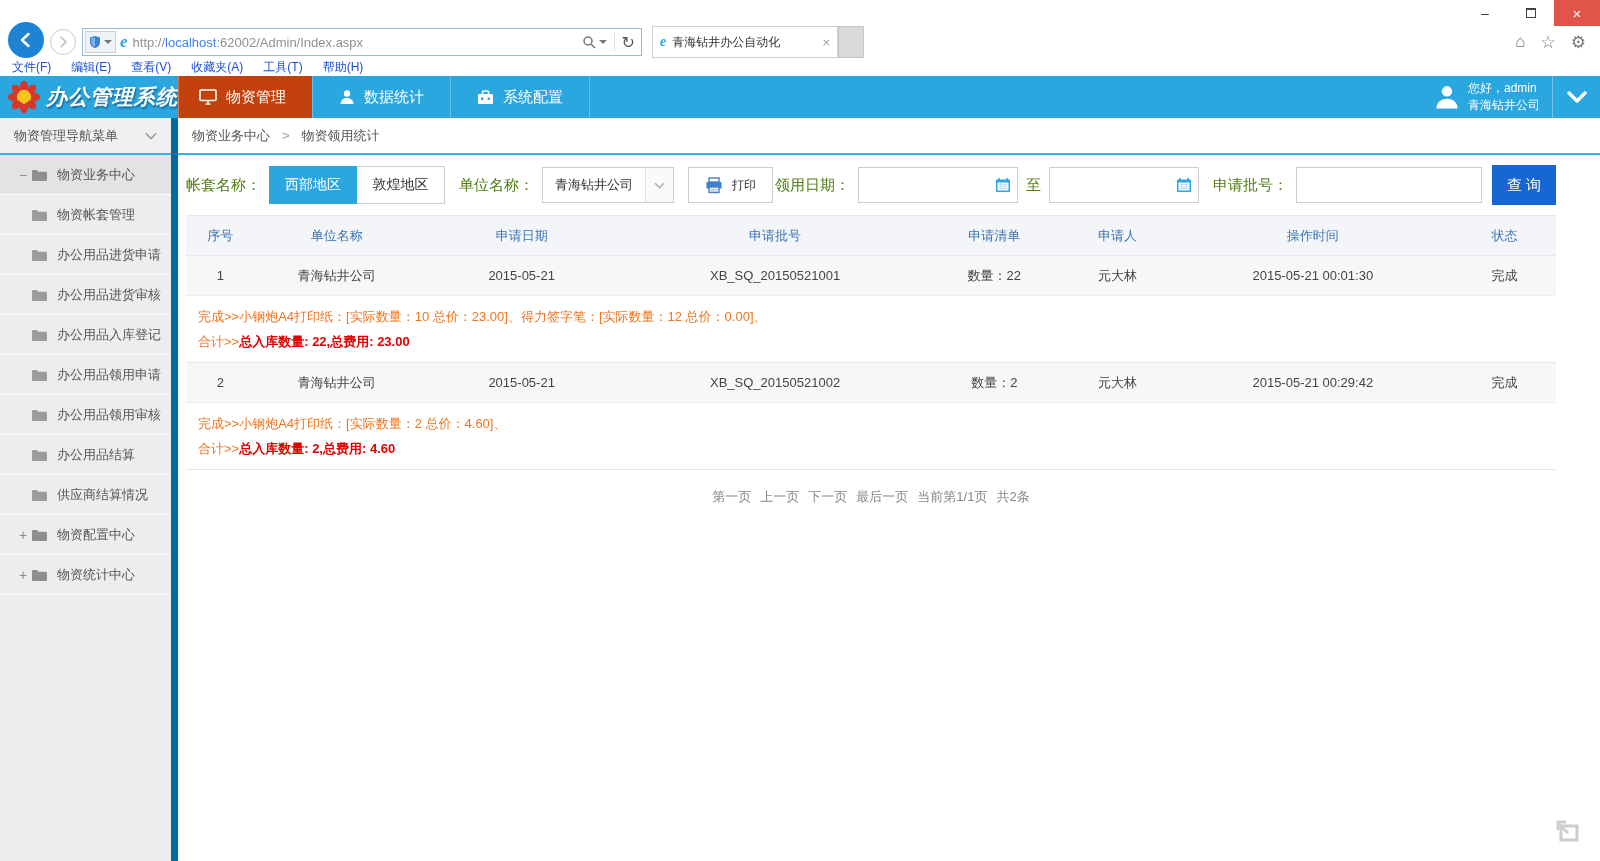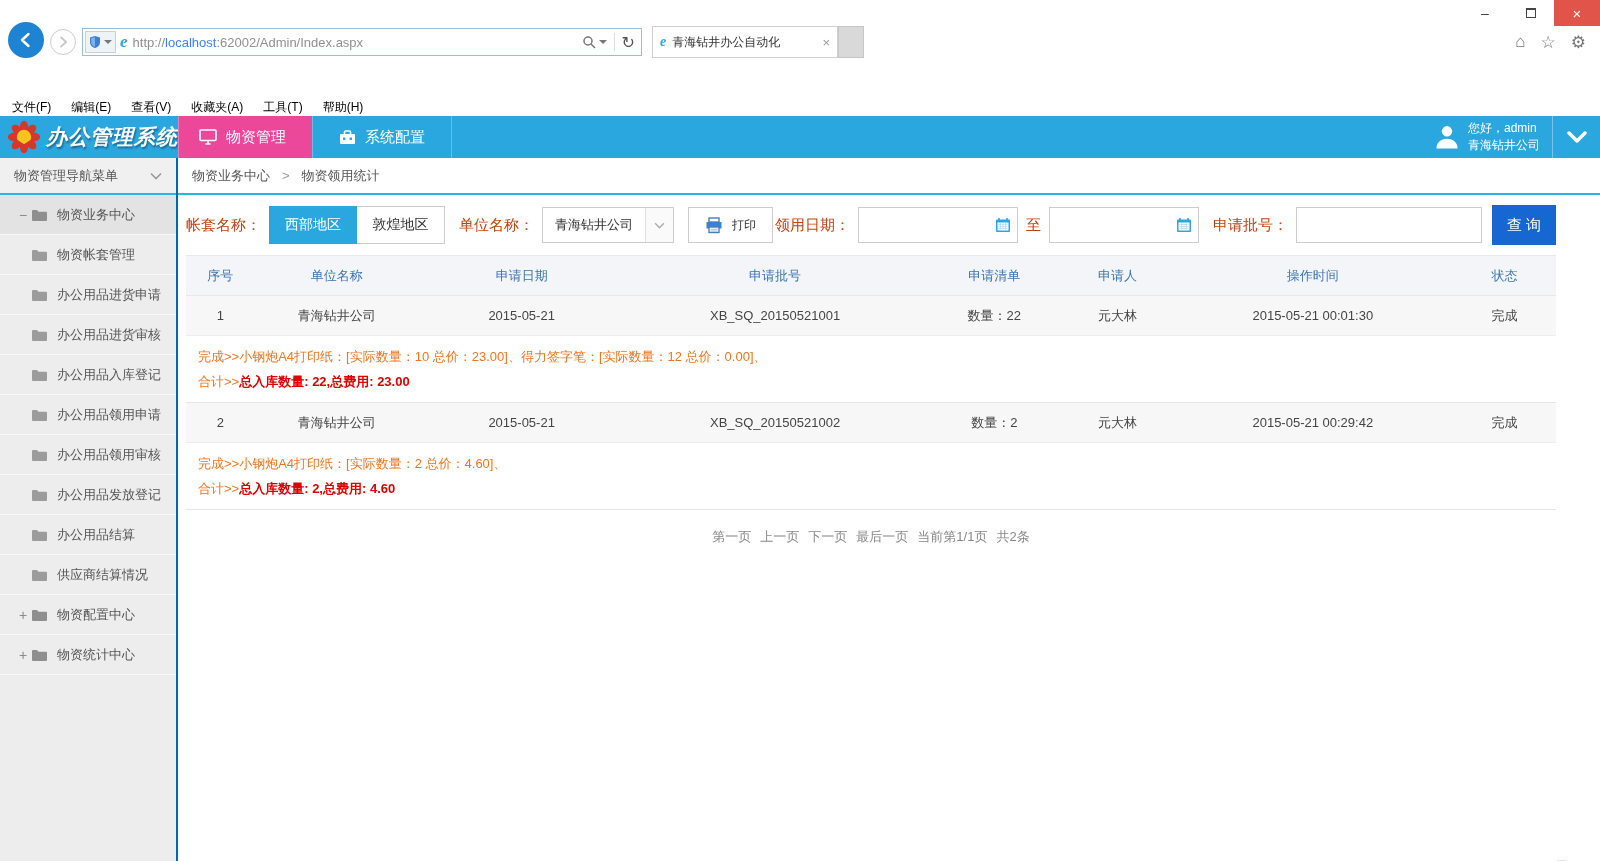--- a/index.html
+++ b/index.html
@@ -30,56 +30,56 @@
   .urlsep { width:1px; height:18px; background:#ddd; margin:0 7px; }
   .refresh-glyph { font-size:16px; color:#555; }
   .tab { width:186px; height:32px; background:#fff; border:1px solid #cfcfcf; display:flex;
     align-items:center; gap:6px; padding:0 7px; margin-left:10px; font-size:12px; color:#333; }
   .tab-title { flex:1; white-space:nowrap; overflow:hidden; }
   .tab-close { color:#999; font-size:13px; }
   .tabstub { width:26px; height:32px; background:#d9d9d9; border:1px solid #c6c6c6; }
   .chromeicons { margin-left:auto; display:flex; gap:15px; padding-right:14px; color:#777; font-size:17px; }
   .ie-e { font-size:17px; color:#2FA3E0; font-weight:bold; font-style:italic; font-family:"Liberation Serif",serif; }
   .menubar { height:18px; display:flex; gap:20px; align-items:center; padding-left:12px;
-    font-size:12px; color:#000000; background:#fff;margin-top:40px; }
+    font-size:12px; color:#1d4ed8; background:#fff; }
 
   
   .topnav { height:42px; background:#2BA7E0; display:flex; align-items:stretch; color:#fff; }
   .logo { width:178px; display:flex; align-items:center; gap:6px; padding-left:8px; flex:none; }
   .logo-title { font-size:21px; font-weight:bold; font-style:italic; letter-spacing:1px;
     text-shadow:1px 2px 2px rgba(0,50,90,.55); white-space:nowrap; }
   .topnav-item { display:flex; align-items:center; gap:9px; padding:0 26px; font-size:15px;
     border-left:1px solid rgba(255,255,255,.28); cursor:pointer; }
   .topnav-item.last { border-right:1px solid rgba(255,255,255,.28); }
-  .topnav-item.active { background:#ec4899;padding-left:20px; }
+  .topnav-item.active { background:#c2410c;padding-left:20px; }
   .userblock { margin-left:auto; display:flex; align-items:center; gap:8px; padding:0 12px;
     font-size:12px; line-height:1.4; text-align:left; }
   .user-chevron { width:48px; display:flex; align-items:center; justify-content:center;
     border-left:1px solid rgba(255,255,255,.35); }
 
   
   .layout { display:flex; height:743px; }
-  .sidebar { width:178px; flex:none; background:#EDEDED; border-right:2px solid #0369a1; }
+  .sidebar { width:178px; flex:none; background:#EDEDED; border-right:7px solid #0369a1; }
   .side-head { height:37px; display:flex; align-items:center; justify-content:space-between;
     padding:0 14px; font-size:13px; color:#555; background:#F0F0F0; border-bottom:2px solid #2BB5E0; }
   .side-item { height:40px; display:flex; align-items:center; font-size:13px; color:#555;
     border-bottom:1px solid #f9f9f9; cursor:pointer; }
   .side-item.active { background:#E3E3E3; }
   .expandmark { width:16px; margin-left:15px; text-align:center; color:#8a8a8a; font-size:14px; flex:none; }
   .side-item .label { margin-left:9px; }
 
   .main { flex:1; background:#fff; display:flex; flex-direction:column; position:relative; }
   .breadcrumb { height:37px; display:flex; align-items:center; gap:12px; padding-left:14px;
     font-size:13px; color:#555; border-bottom:2px solid #2BB5E0; }
   .crumb-sep { color:#999; }
   .content { padding:10px 44px 0 8px; }
 
   
   .filterbar { display:flex; align-items:center; }
-  .flabel { font-size:15px; color:#c2410c; white-space:nowrap;font-family:Liberation Serif, serif; }
+  .flabel { font-size:15px; color:#4d7c0f; white-space:nowrap;font-family:Liberation Serif, serif; }
   .toggle-group { display:flex; margin-left:8px; }
   .toggle { height:38px; min-width:88px; display:flex; align-items:center; justify-content:center;
     font-size:14px; background:#fff; border:1px solid #ccc; color:#333; cursor:pointer; }
   .toggle + .toggle { border-left:none; }
   .toggle.active { background:#2BA7E0; border-color:#2BA7E0; color:#fff; }
   .selectbox { height:36px; border:1px solid #ccc; display:flex; align-items:center; margin-left:8px;
     font-size:13px; color:#333; background:#fff; }
   .select-value { padding:0 12px; min-width:96px; }
   .select-caret { width:28px; align-self:stretch; border-left:1px solid #e2e2e2; display:flex;
     align-items:center; justify-content:center; background:#fafafa; }
@@ -198,20 +198,27 @@
     </svg>
     <span class="logo-title">办公管理系统</span>
   </div>
   <div class="topnav-item active">
     <svg width="18" height="16" viewBox="0 0 18 16">
         <rect x="1" y="1" width="16" height="10.5" rx="1" fill="none" stroke="#fff" stroke-width="1.6"></rect>
         <path d="M6.5 15 h5 M9 12 v3" stroke="#fff" stroke-width="1.6"></path>
       </svg>
     <span>物资管理</span>
   </div>
+  <div class="topnav-item">
+    <svg width="16" height="16" viewBox="0 0 16 16">
+        <circle cx="8" cy="4.5" r="3.2" fill="#fff"></circle>
+        <path d="M1.5 15 C1.5 10.8 5 9 8 9 C11 9 14.5 10.8 14.5 15 Z" fill="#fff"></path>
+      </svg>
+    <span>数据统计</span>
+  </div>
   <div class="topnav-item last">
     <svg width="17" height="15" viewBox="0 0 17 15">
         <rect x="1" y="4" width="15" height="10" rx="1" fill="#fff"></rect>
         <path d="M5.5 4 V2 a1 1 0 0 1 1-1 h4 a1 1 0 0 1 1 1 V4" fill="none" stroke="#fff" stroke-width="1.6"></path>
         <rect x="4" y="7.5" width="2.4" height="2.4" fill="#2BA7E0"></rect>
         <rect x="10.6" y="7.5" width="2.4" height="2.4" fill="#2BA7E0"></rect>
       </svg>
     <span>系统配置</span>
   </div>
   <div class="userblock">
@@ -281,27 +288,20 @@
           <path d="M1 3 a1 1 0 0 1 1-1 h4 l1.5 1.8 H15 a1 1 0 0 1 1 1 V12 a1 1 0 0 1-1 1 H2 a1 1 0 0 1-1-1 Z" fill="#9c9c9c"></path>
         </svg>
       <span class="label">办公用品领用申请</span>
     </div>
     <div class="side-item">
       <span class="expandmark"></span>
       <svg width="17" height="14" viewBox="0 0 17 14">
           <path d="M1 3 a1 1 0 0 1 1-1 h4 l1.5 1.8 H15 a1 1 0 0 1 1 1 V12 a1 1 0 0 1-1 1 H2 a1 1 0 0 1-1-1 Z" fill="#9c9c9c"></path>
         </svg>
       <span class="label">办公用品领用审核</span>
-    </div>
-    <div class="side-item">
-      <span class="expandmark"></span>
-      <svg width="17" height="14" viewBox="0 0 17 14">
-          <path d="M1 3 a1 1 0 0 1 1-1 h4 l1.5 1.8 H15 a1 1 0 0 1 1 1 V12 a1 1 0 0 1-1 1 H2 a1 1 0 0 1-1-1 Z" fill="#9c9c9c"></path>
-        </svg>
-      <span class="label">办公用品发放登记</span>
     </div>
     <div class="side-item">
       <span class="expandmark"></span>
       <svg width="17" height="14" viewBox="0 0 17 14">
           <path d="M1 3 a1 1 0 0 1 1-1 h4 l1.5 1.8 H15 a1 1 0 0 1 1 1 V12 a1 1 0 0 1-1 1 H2 a1 1 0 0 1-1-1 Z" fill="#9c9c9c"></path>
         </svg>
       <span class="label">办公用品结算</span>
     </div>
     <div class="side-item">
       <span class="expandmark"></span>

